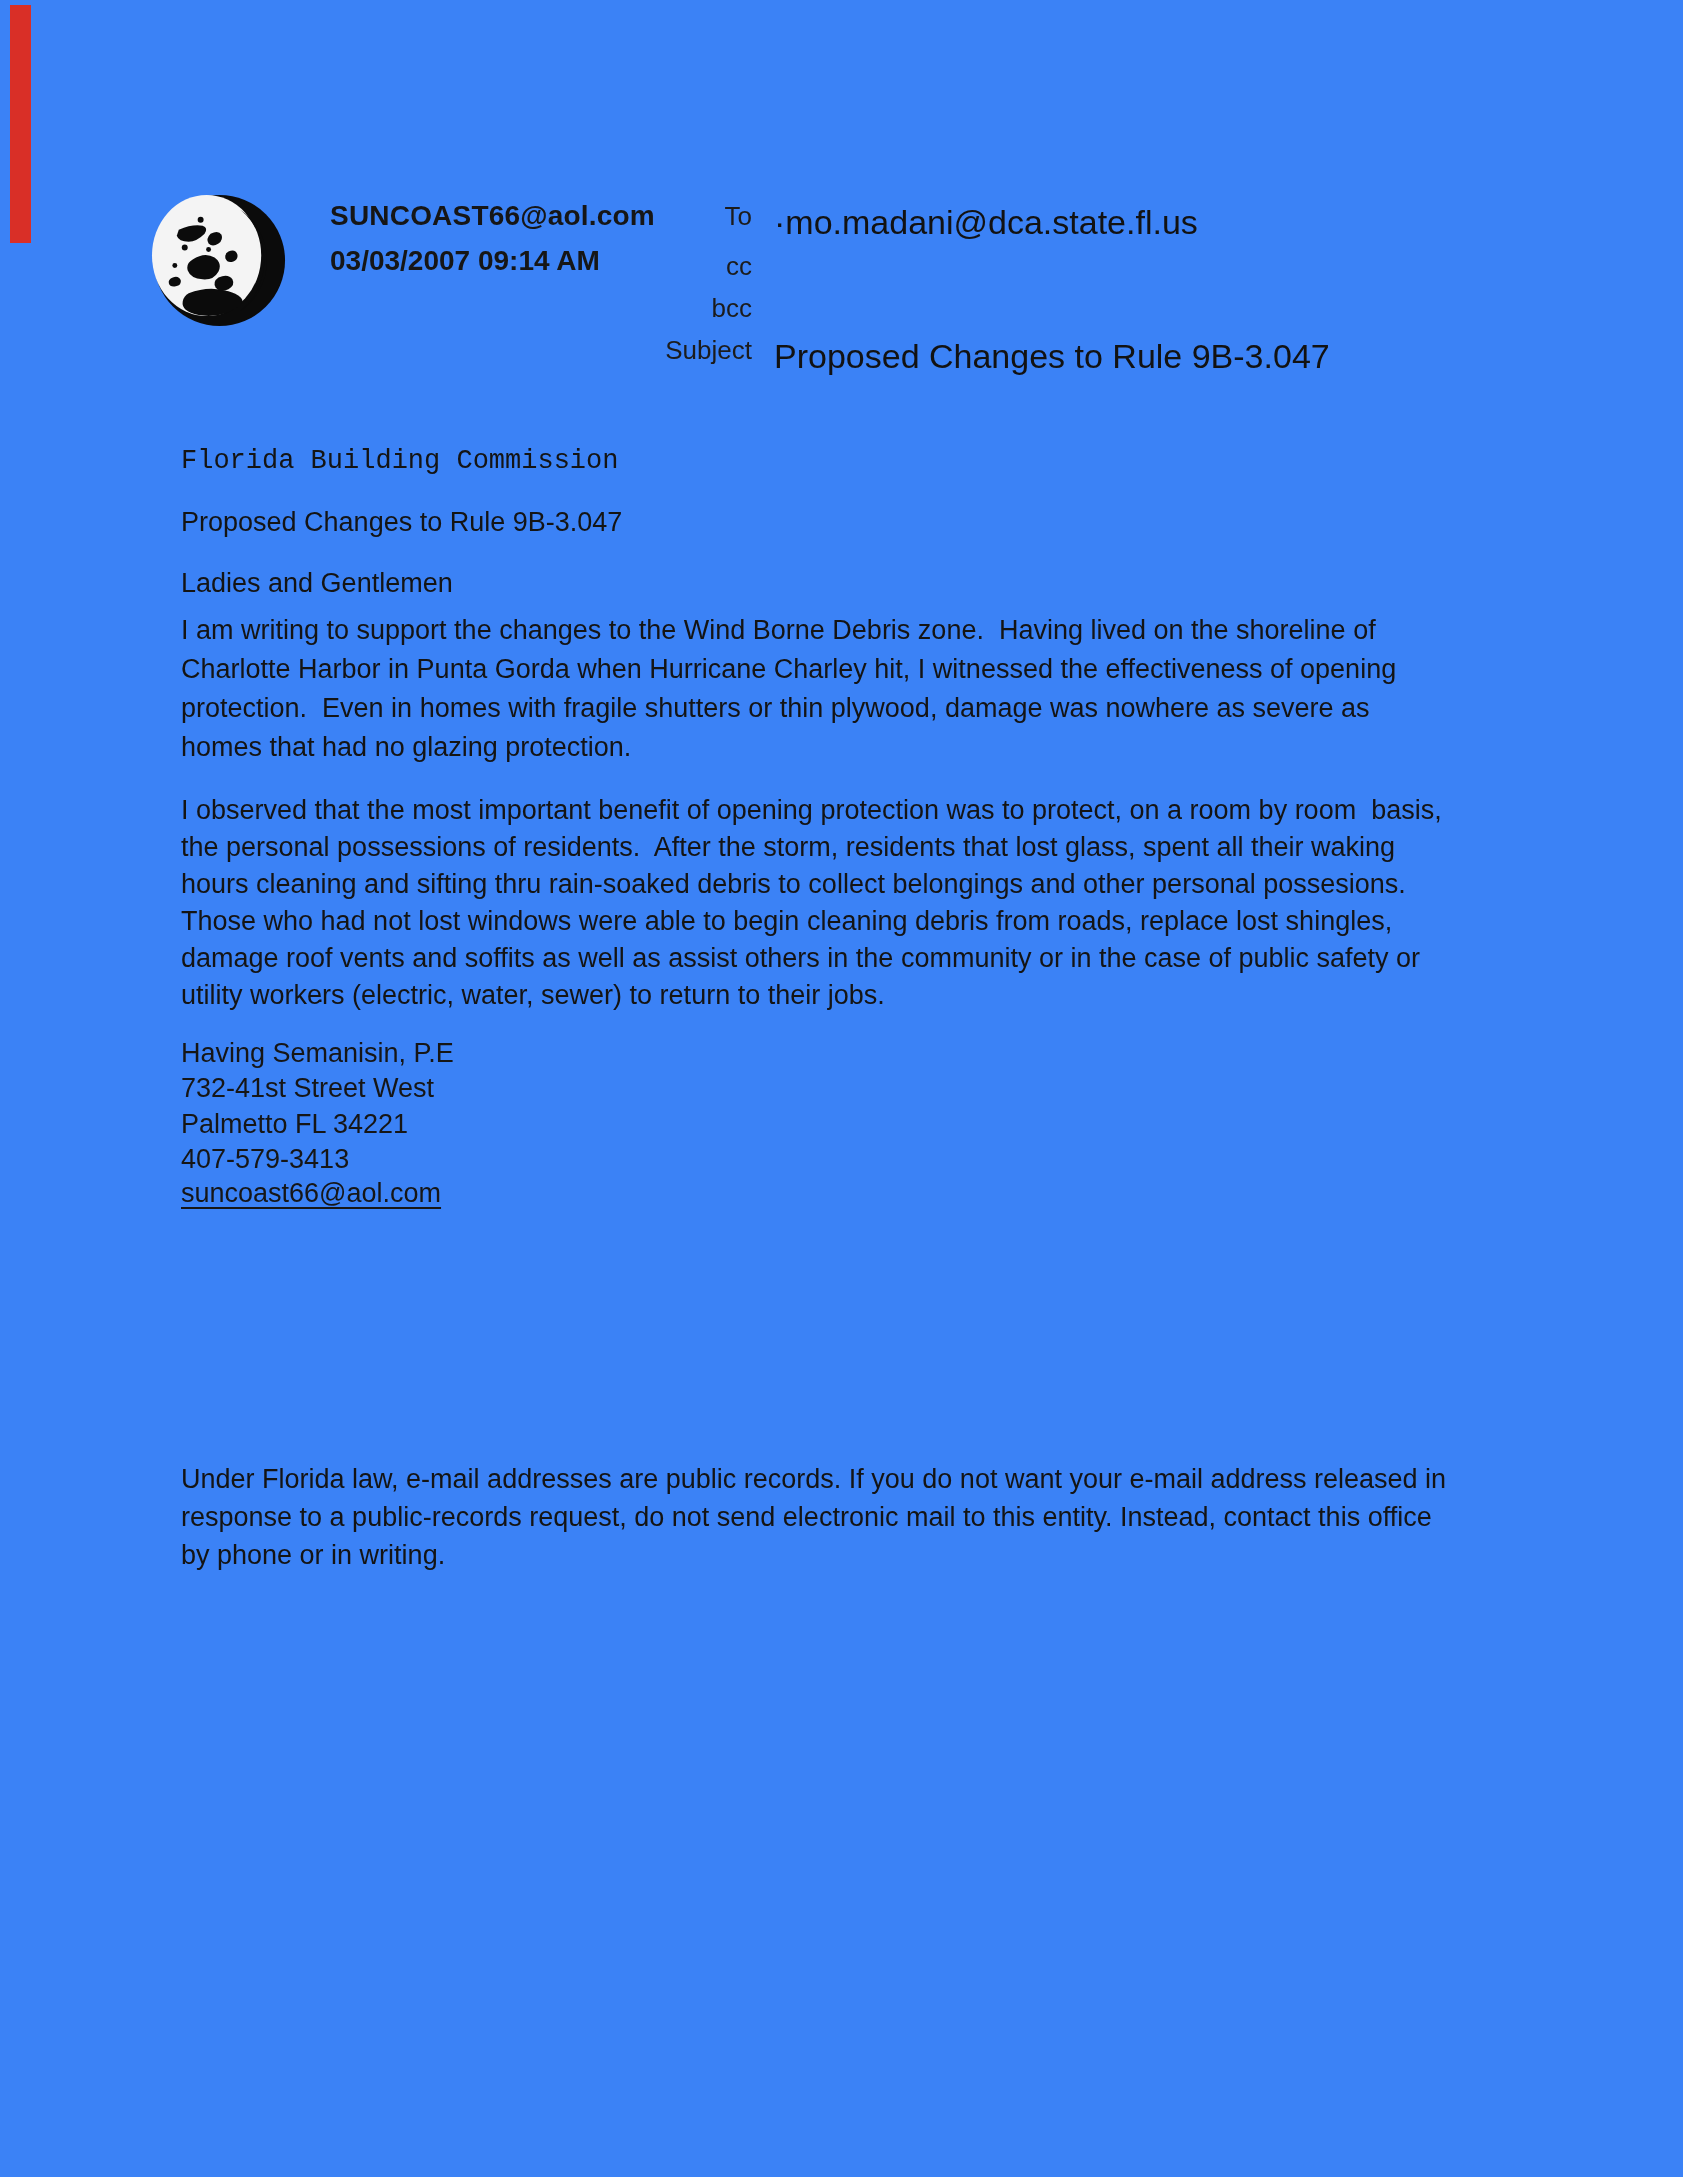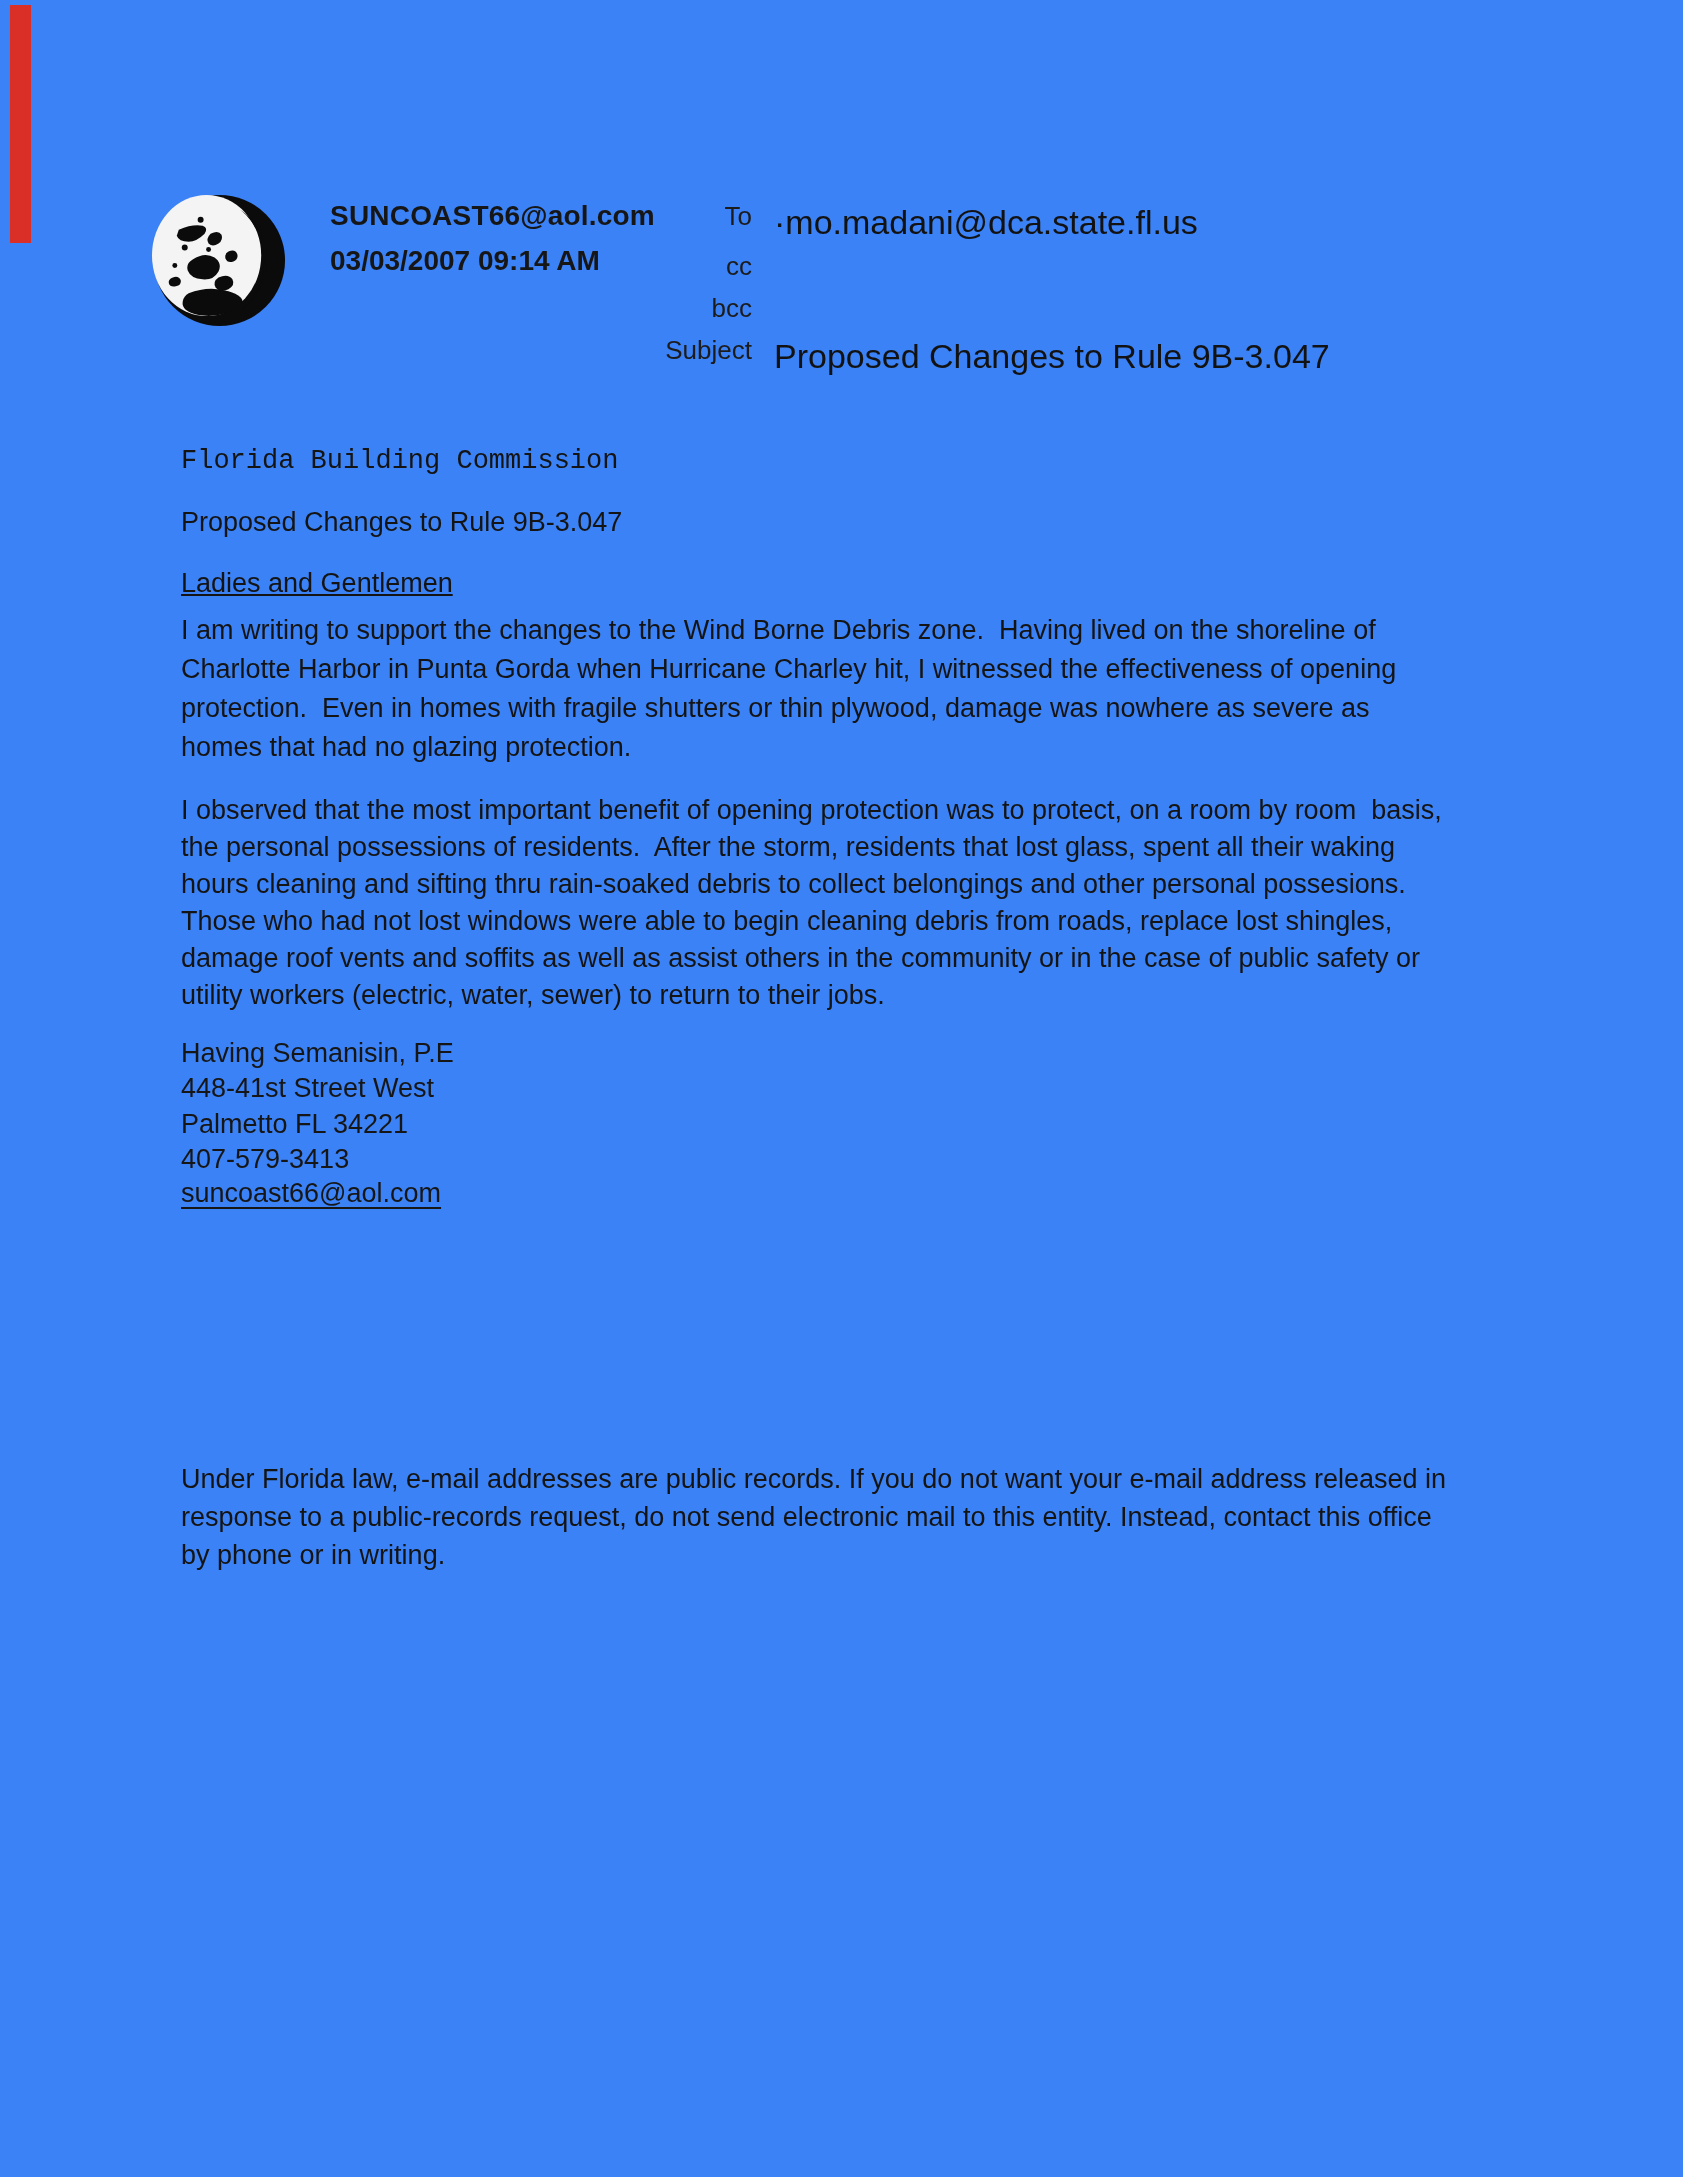--- a/index.html
+++ b/index.html
@@ -71,21 +71,21 @@
   .bodytext {
     position: absolute;
     left: 181px;
     font-size: 27px;
     color: #141414;
     white-space: pre-wrap;
     width: 1455px;
   }
   .h1 { top: 446px; font-family: Liberation Mono, monospace; }
   .h2 { top: 507px; }
-  .salut { top: 568px; text-decoration: underline; }
+  .salut { top: 568px; }
   .para1 { top: 611px; line-height: 39px; }
   .para2 { top: 792px; line-height: 37px; }
   .stray-dot { top: 980px; left: 317px; font-size: 24px; }
   .sig-line { position: absolute; left: 181px; font-size: 27px; }
   .sig-1 { top: 1038px; }
   .sig-2 { top: 1073px; }
   .sig-3 { top: 1109px; }
   .sig-4 { top: 1144px; }
   .sig-5 { top: 1178px; }
   .sig-email { text-decoration: underline; text-underline-offset: 5px; }
@@ -145,21 +145,21 @@
   <div class="bodytext para2">I observed that the most important benefit of opening protection was to protect, on a room by room  basis,
 the personal possessions of residents.  After the storm, residents that lost glass, spent all their waking
 hours cleaning and sifting thru rain-soaked debris to collect belongings and other personal possesions.
 Those who had not lost windows were able to begin cleaning debris from roads, replace lost shingles,
 damage roof vents and soffits as well as assist others in the community or in the case of public safety or
 utility workers (electric, water, sewer) to return to their jobs.</div>
 
   <div class="bodytext stray-dot">.</div>
 
   <div class="sig-line sig-1">Having Semanisin, P.E</div>
-  <div class="sig-line sig-2">448-41st Street West</div>
+  <div class="sig-line sig-2">732-41st Street West</div>
   <div class="sig-line sig-3">Palmetto FL  34221</div>
   <div class="sig-line sig-4">407-579-3413</div>
   <div class="sig-line sig-5 sig-email">suncoast66@aol.com</div>
 
 
   <div class="bodytext disclaimer">Under Florida law, e-mail addresses are public records. If you do not want your e-mail address released in
 response to a public-records request, do not send electronic mail to this entity. Instead, contact this office
 by phone or in writing.</div>
 
 </div>

